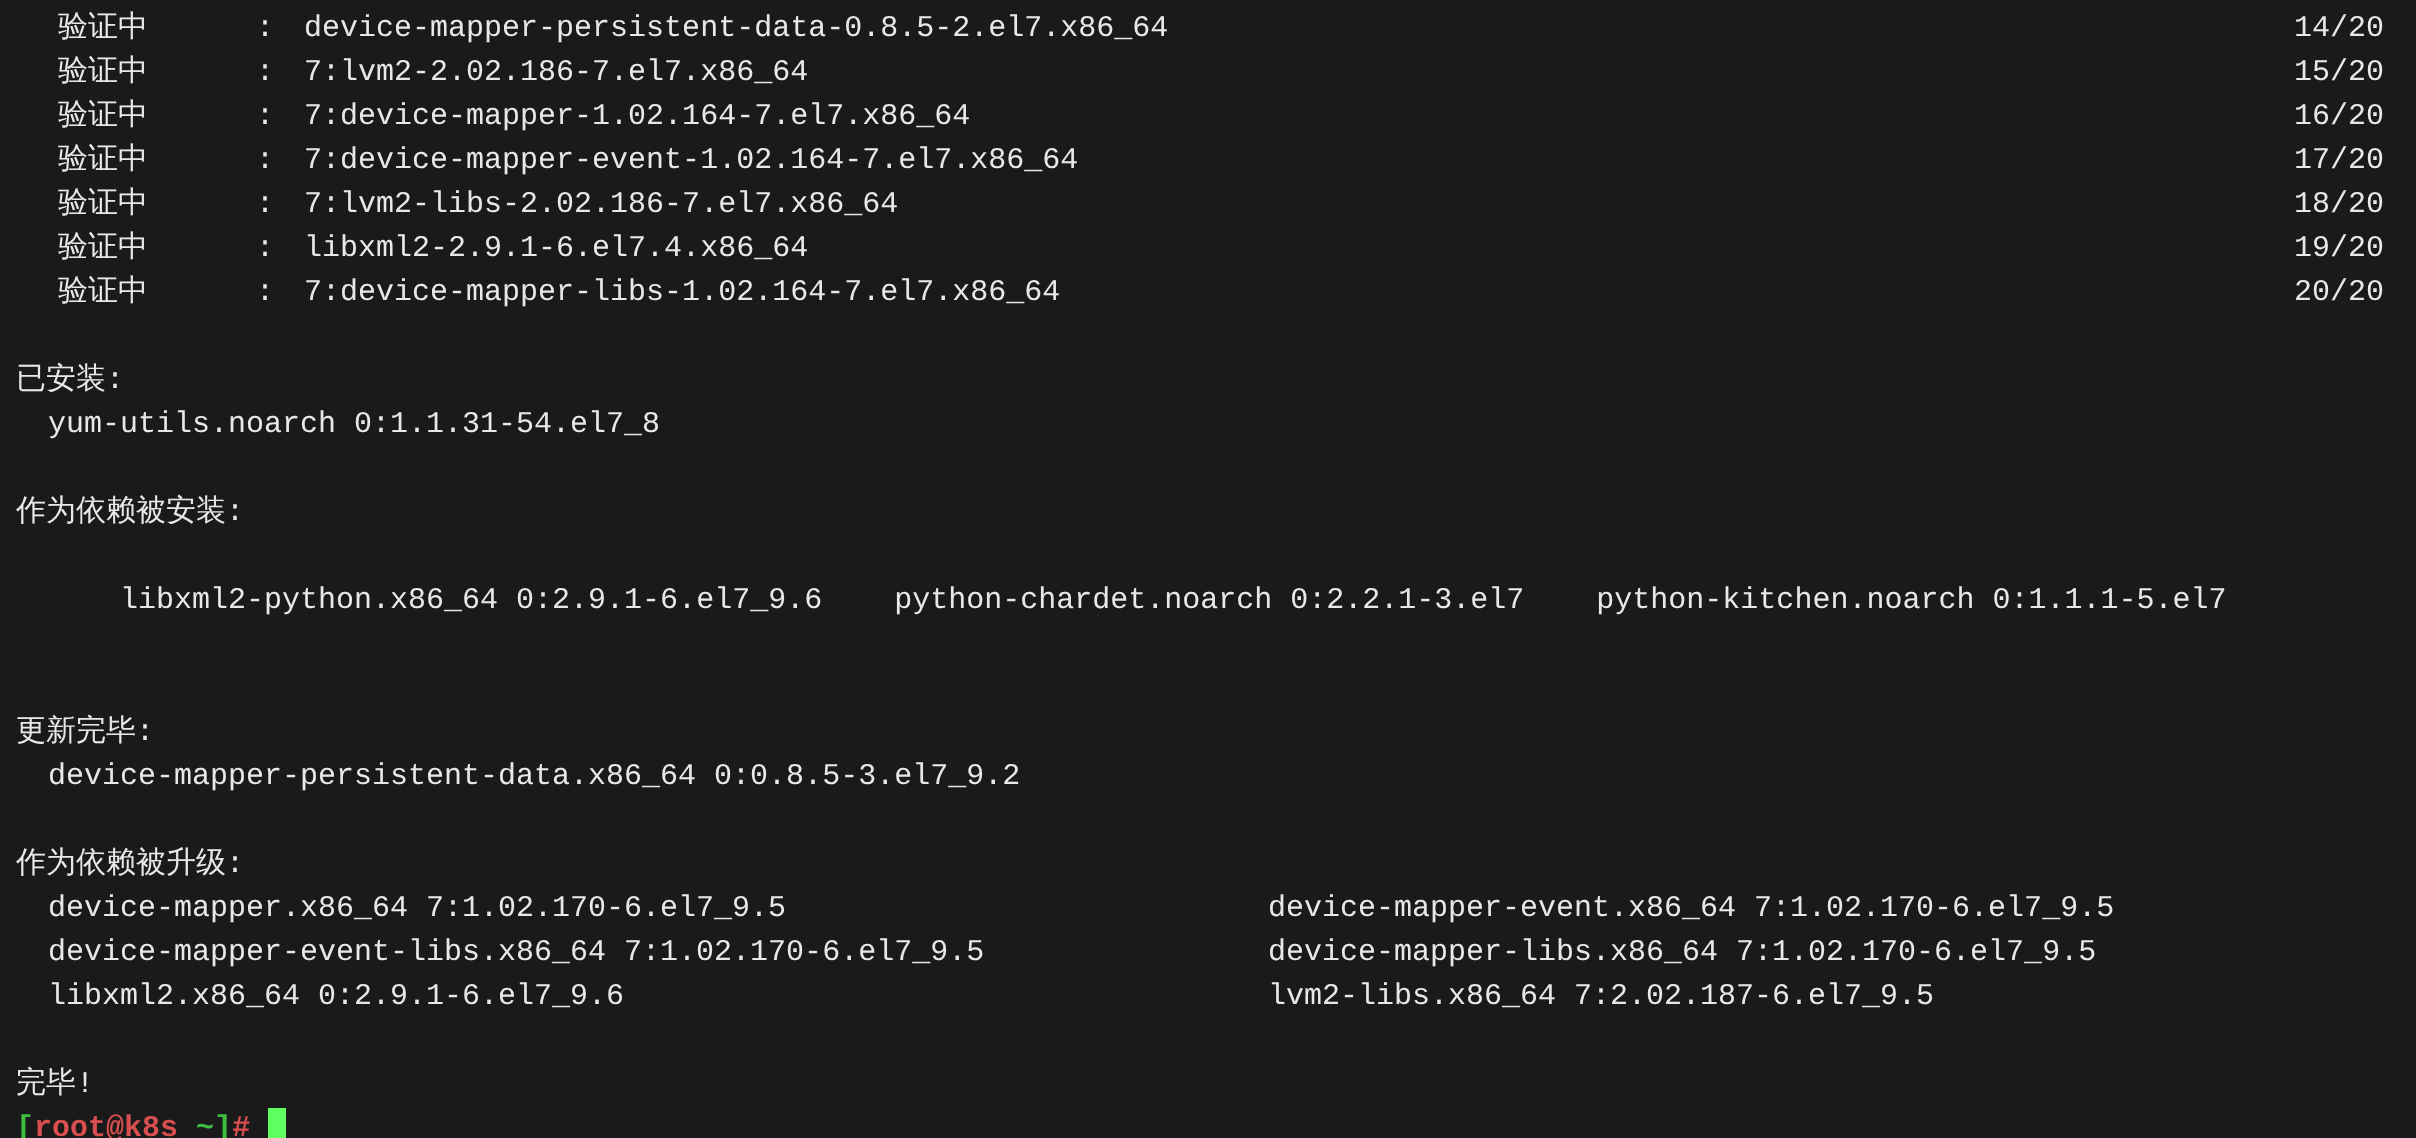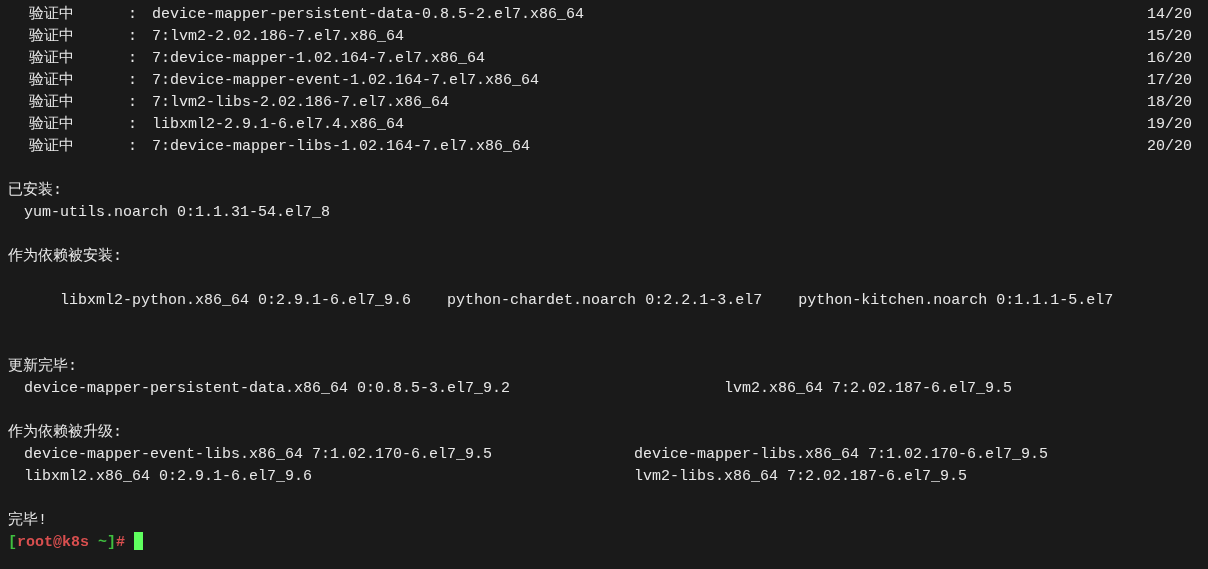--- a/index.html
+++ b/index.html
@@ -107,28 +107,31 @@
   <div class="inline-deps">
     <span>libxml2-python.x86_64 0:2.9.1-6.el7_9.6</span><span>    </span><span>python-chardet.noarch 0:2.2.1-3.el7</span><span>    </span><span>python-kitchen.noarch 0:1.1.1-5.el7</span>
   </div>
 
   <div class="blank-line"></div>
 
   <div class="section-header">更新完毕:</div>
   <div id="updated-container">
       <div class="two-col">
         <span class="col-left" style="width: 700px;">device-mapper-persistent-data.x86_64 0:0.8.5-3.el7_9.2</span>
-        <span class="col-right">lvm2.x86_64 7:2.02.187-6.el7_9.5</span>
       </div>
     </div>
 
   <div class="blank-line"></div>
 
   <div class="section-header">作为依赖被升级:</div>
   <div id="depupgraded-container">
+      <div class="two-col">
+        <span class="col-left">device-mapper.x86_64 7:1.02.170-6.el7_9.5</span>
+        <span class="col-right">device-mapper-event.x86_64 7:1.02.170-6.el7_9.5</span>
+      </div>
       <div class="two-col">
         <span class="col-left">device-mapper-event-libs.x86_64 7:1.02.170-6.el7_9.5</span>
         <span class="col-right">device-mapper-libs.x86_64 7:1.02.170-6.el7_9.5</span>
       </div>
       <div class="two-col">
         <span class="col-left">libxml2.x86_64 0:2.9.1-6.el7_9.6</span>
         <span class="col-right">lvm2-libs.x86_64 7:2.02.187-6.el7_9.5</span>
       </div>
     </div>
 

